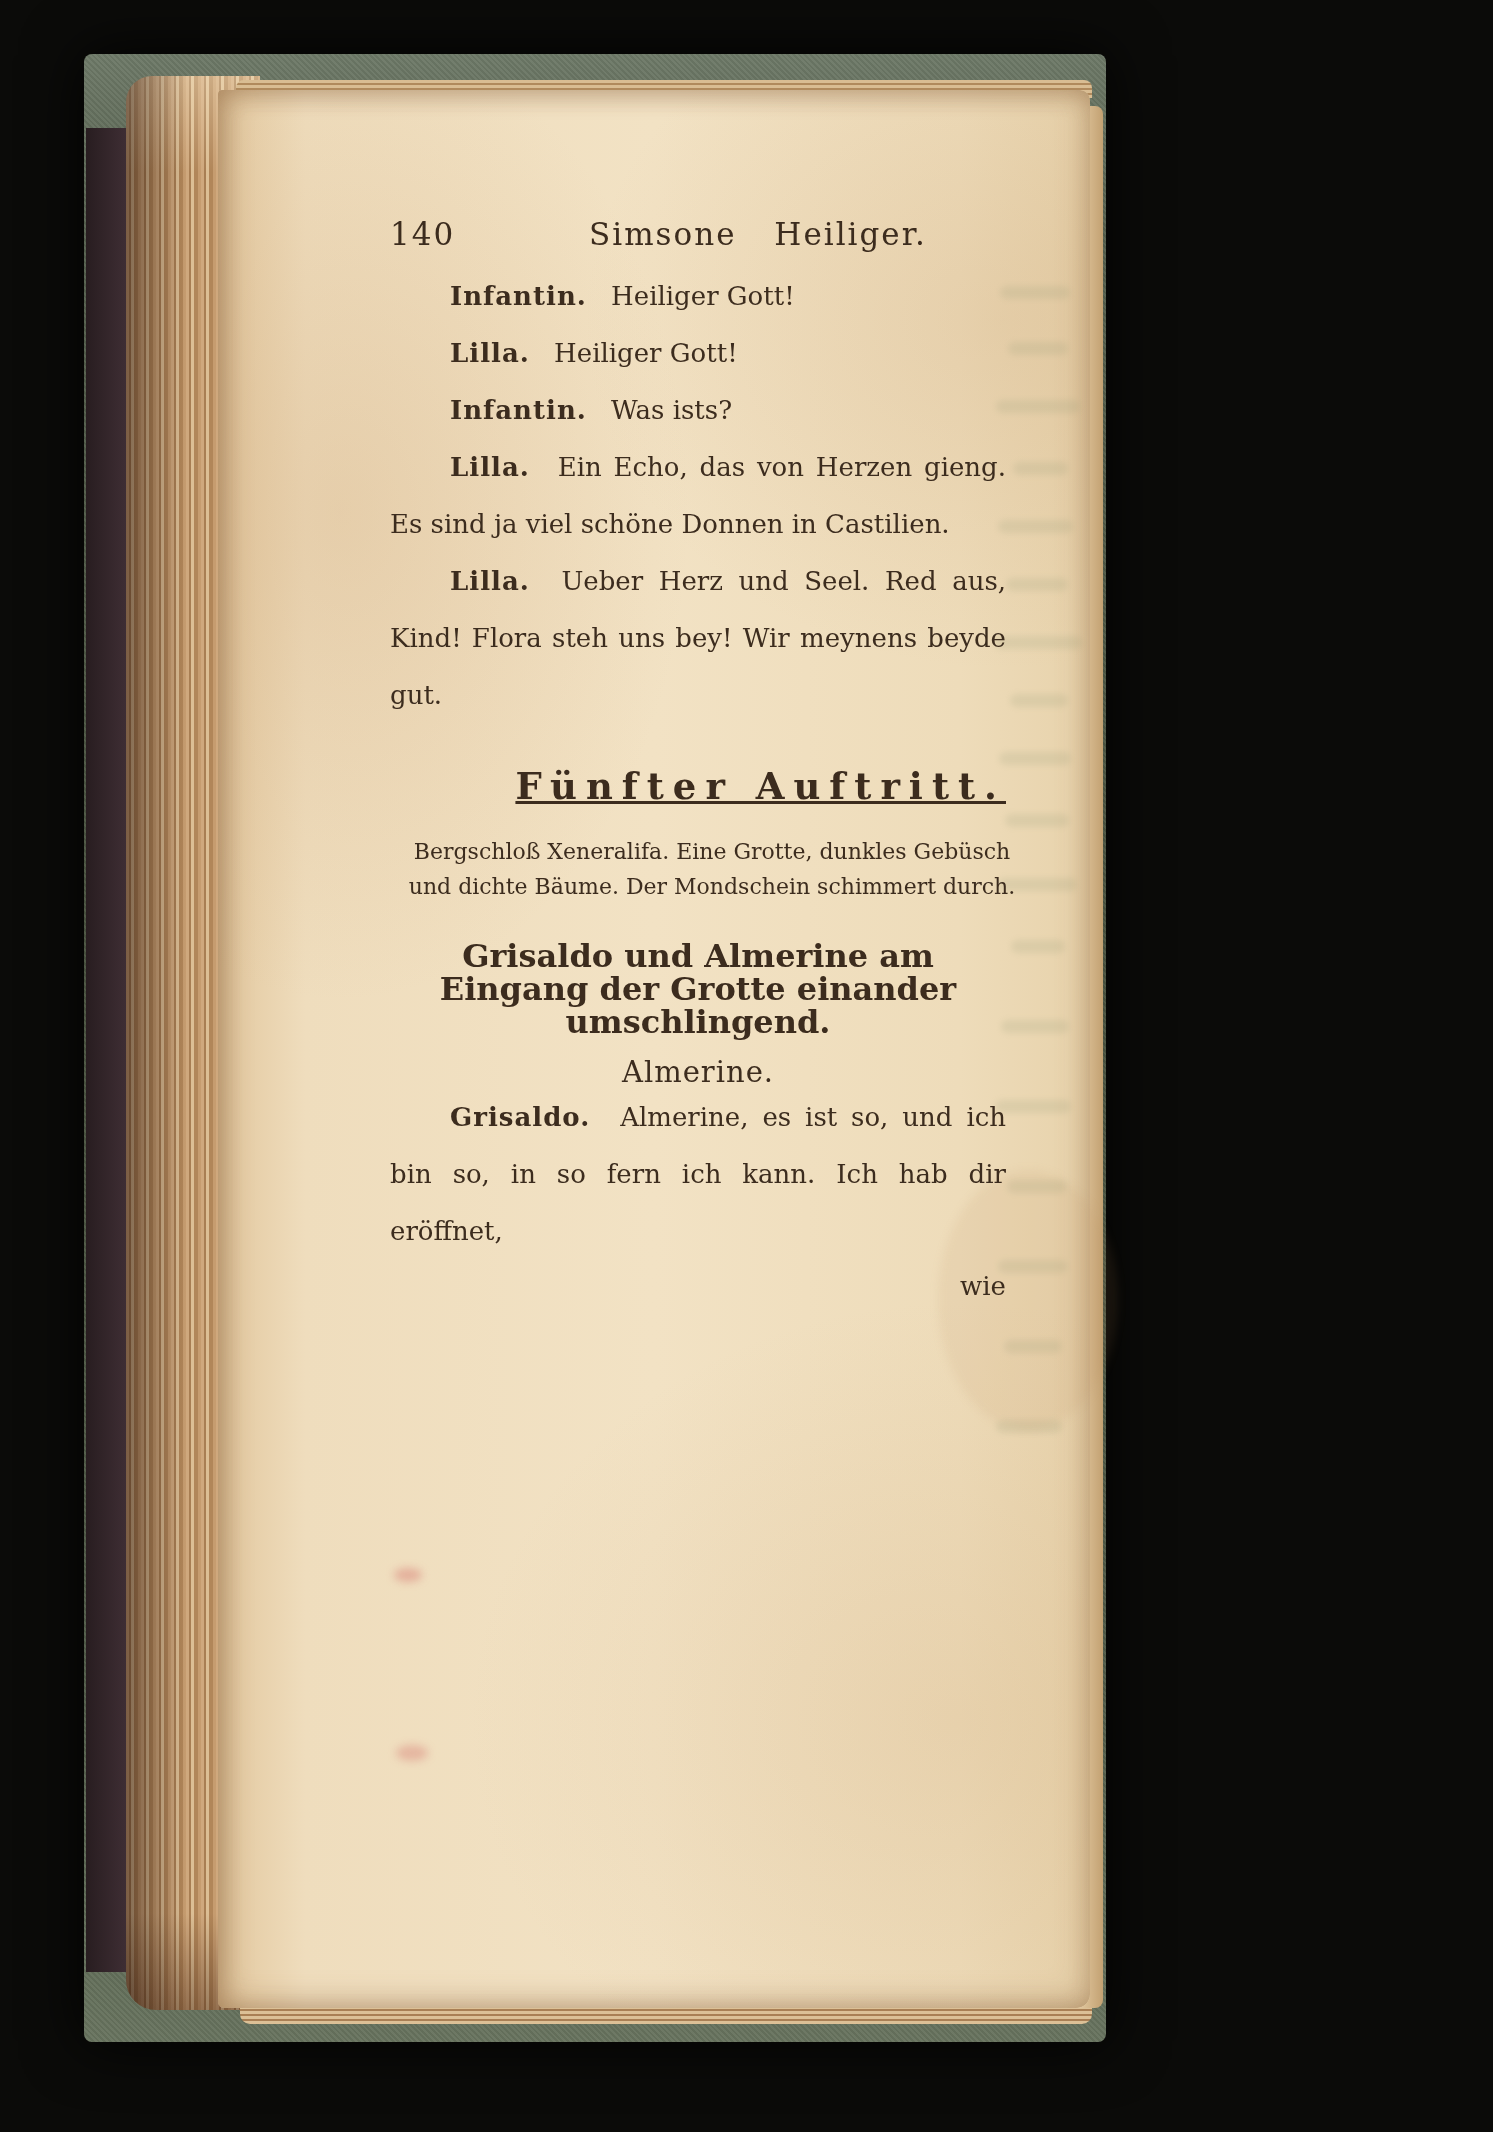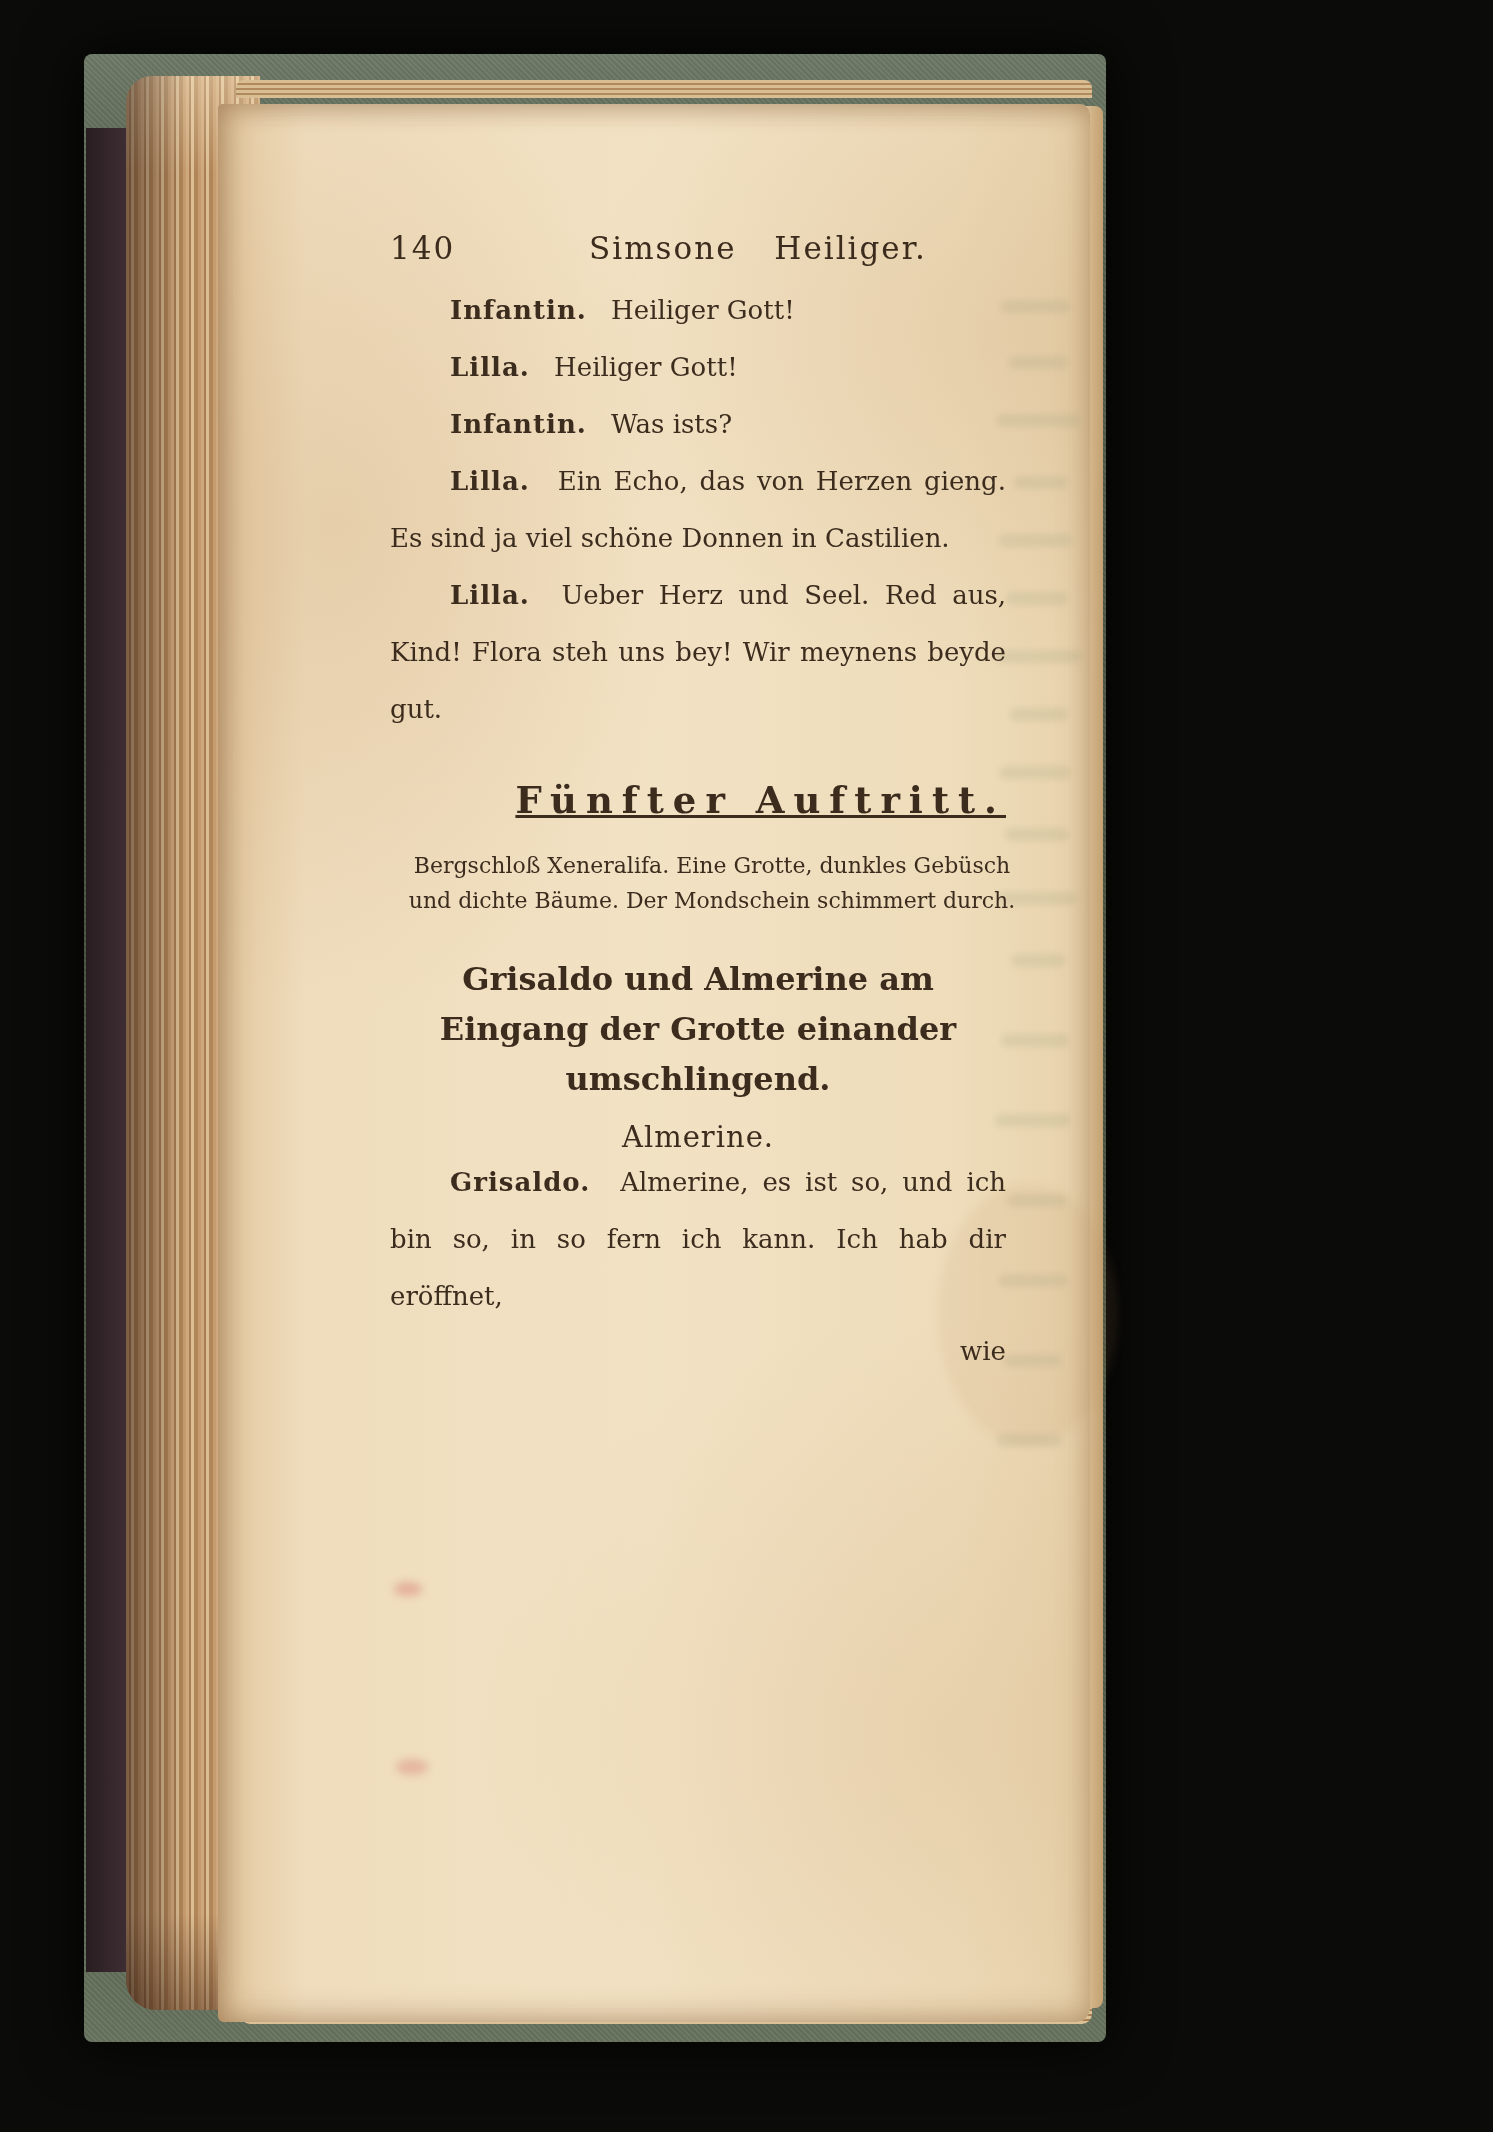--- a/index.html
+++ b/index.html
@@ -36,21 +36,21 @@
   }
   .page-edge-bottom {
     position:absolute; left:240px; top:1996px; width:852px; height:28px; border-radius:0 0 10px 10px;
     background:repeating-linear-gradient(180deg,#dcc096 0 3px,#a97f54 3px 5px);
   }
   .under-page-right {
     position:absolute; left:1078px; top:106px; width:25px; height:1902px; border-radius:0 8px 8px 0;
     background:linear-gradient(90deg,#e3caa2,#c3a172);
   }
   .main-page {
-    position:absolute; left:218px; top:104px; width:872px; height:1918px;
+    position:absolute; left:218px; top:90px; width:872px; height:1918px;
     border-radius:4px 10px 14px 6px;
     background:
       radial-gradient(ellipse 500px 700px at 14% 22%, rgba(205,165,120,.28), transparent 70%),
       radial-gradient(ellipse 600px 500px at 90% 12%, rgba(200,160,115,.22), transparent 70%),
       radial-gradient(ellipse 700px 600px at 85% 85%, rgba(210,175,130,.25), transparent 70%),
       linear-gradient(90deg,#e2c79d 0%,#efddbd 10%,#f2e2c4 50%,#eedcba 85%,#e7d2ab 100%);
     box-shadow:
       inset 10px 0 26px rgba(110,70,35,.28),
       inset -6px -8px 30px rgba(140,95,50,.22),
       inset 0 8px 22px rgba(130,85,45,.18);
@@ -67,21 +67,21 @@
   .text-block { position:absolute; left:172px; top:126px; width:616px; color:#3c2c1e; }
   .header-row { display:flex; align-items:baseline; font-size:31px; }
   .page-number { width:150px; letter-spacing:2px; }
   .running-title { flex:1; text-align:center; letter-spacing:2px; word-spacing:26px; padding-right:30px; }
   .body-para { margin:0; font-size:26px; line-height:57px; text-align:justify; }
   .first-para { margin-top:16px; }
   .indent { text-indent:60px; }
   .speaker { font-weight:700; letter-spacing:1px; margin-right:16px; }
   .scene-heading { margin:40px 0 0; text-align:right; font-size:37px; letter-spacing:9px;text-decoration:underline; }
   .stage-direction { margin:26px auto 0; width:644px; text-align:center; font-size:22px; line-height:35px; }
-  .scene-setup { margin:36px auto 0; width:570px; text-align:center; font-size:32px; line-height:50px; font-weight:700; }
+  .scene-setup { margin:36px auto 0; width:570px; text-align:center; font-size:32px; line-height:33px; font-weight:700; }
   .speaker-heading { margin:16px 0 0; text-align:center; font-size:29px; font-weight:400; letter-spacing:1px; }
   .speech-para { margin-top:12px; }
   .catchword { margin:0; text-align:right; font-size:26px; line-height:52px; }
 </style>
 </head>
 <body>
 
 <div class="photo">
 
   <div class="book-cover"></div>

